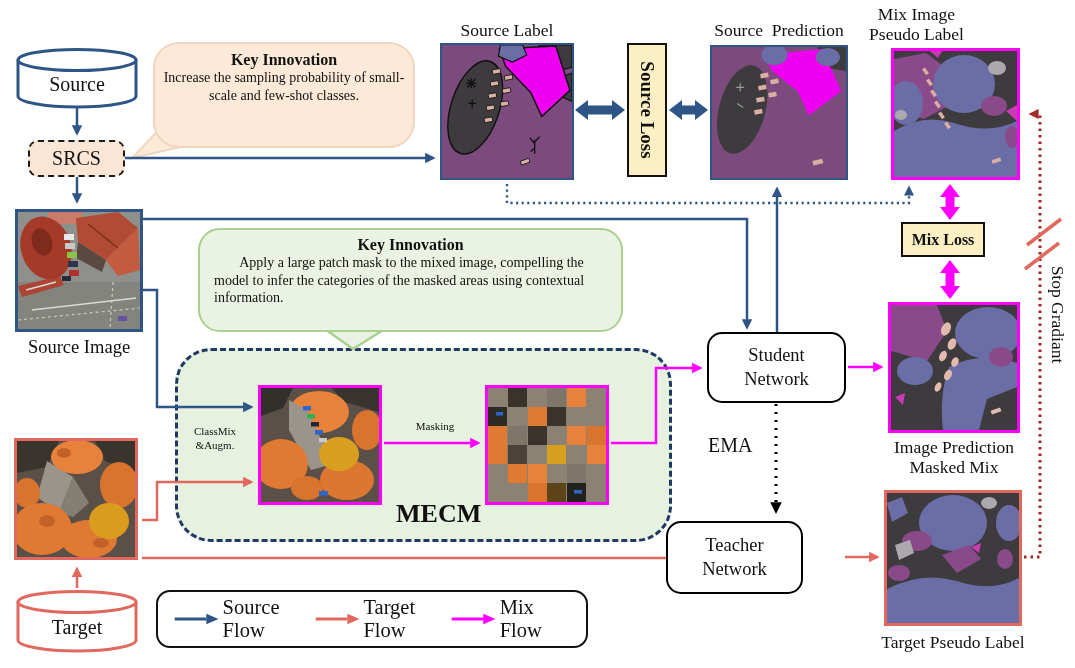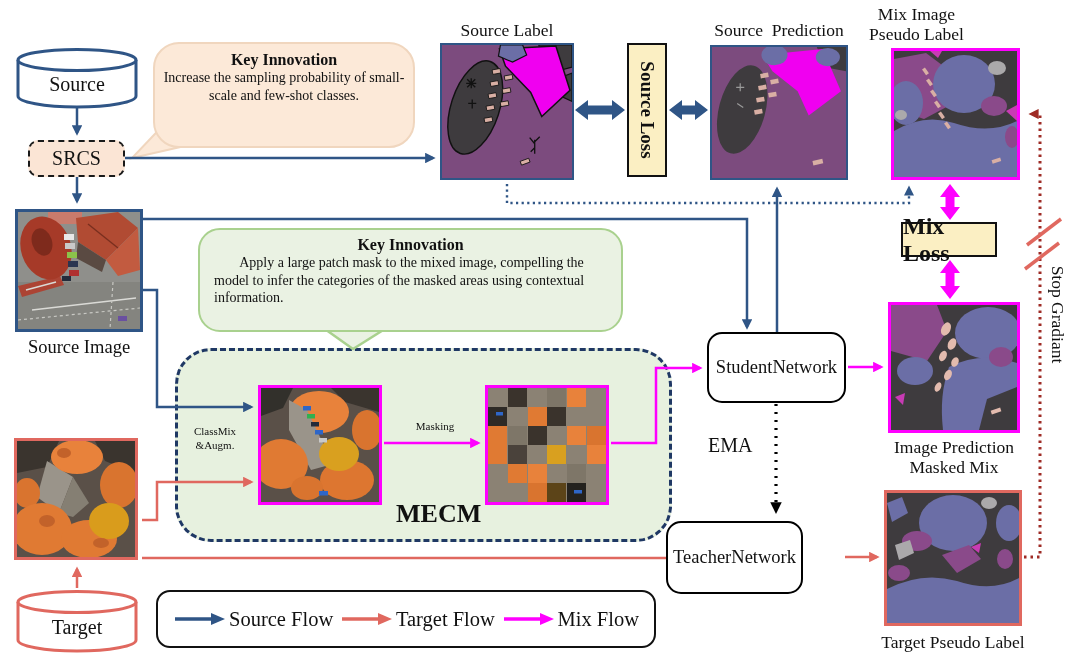--- a/index.html
+++ b/index.html
@@ -13,46 +13,46 @@
   .frame svg { width:100%; height:100%; }
   .b-blue { border:2.5px solid #2F5586; }
   .b-blue3 { border:3px solid #2F5586; }
   .b-mag { border:3px solid #FF00FF; }
   .b-red { border:3px solid #E0685F; }
   .img-title { position:absolute; z-index:2; text-align:center; font-size:17.5px; color:#111; line-height:1.16; }
   .pre { white-space:pre; }
   .loss-box { position:absolute; z-index:2; background:#FBEFC3; border:2.5px solid #111; }
   .vtext { position:absolute; z-index:3; text-align:center; font-weight:bold; font-size:19px; color:#111; transform:rotate(90deg); }
   .network { position:absolute; z-index:2; background:#fff; border:2.5px solid #000; border-radius:15px;
-    display:flex; flex-direction:row; align-items:center; justify-content:center;
+    display:flex; flex-direction:column; align-items:center; justify-content:center;
     font-size:18.5px; line-height:1.28; color:#111; }
   .callout { position:absolute; z-index:3; }
   .callout .ct { text-align:center; font-weight:bold; font-size:16px; color:#111; }
   .callout .cb { font-size:14px; color:#111; line-height:1.26; }
   .callout-peach { left:153px; top:42px; width:262px; height:106px; background:#FCE9D8;
     border:2px solid #F0D6BE; border-radius:26px; padding:7px 8px 0 8px; }
   .callout-peach .cb { text-align:center; }
   .callout-green { left:198px; top:228px; width:425px; height:104px; background:#EAF2E3;
     border:2.5px solid #A9D18E; border-radius:22px; padding:6px 14px 0 14px; }
   .callout-green .cb { text-align:left; text-indent:1.8em; }
   .cyl { position:absolute; z-index:2; }
   .cyl-label { position:absolute; width:100%; text-align:center; font-size:20px; color:#111; }
   .small-node { position:absolute; z-index:2; background:#FBE5D5; border:2.5px dashed #1a1a1a;
     border-radius:10px; display:flex; align-items:center; justify-content:center; font-size:20px; color:#111; }
   .edge-label { position:absolute; z-index:2; font-size:11px; color:#111; text-align:center; line-height:1.3; }
   .mecm-label { position:absolute; z-index:2; font-size:26px; font-weight:bold; color:#111; }
   .ema-label { position:absolute; z-index:2; font-size:20px; color:#111; }
   .stopgrad { position:absolute; z-index:2; left:972px; top:304px; width:170px; text-align:center;
     font-size:17.5px; color:#111; transform:rotate(90deg); }
-  .legend { position:absolute; z-index:2; left:156px; top:590px; width:500px; height:58px;
+  .legend { position:absolute; z-index:2; left:156px; top:590px; width:432px; height:58px;
     background:#fff; border:2.5px solid #111; border-radius:14px; display:flex; align-items:center;
     justify-content:space-between; padding:0 15px; }
   .legend-item { display:flex; align-items:center; gap:4px; font-size:20.5px; color:#111; }
-  .mixloss { left:901px; top:222px; width:96px; height:35px; display:flex; align-items:center;
-    justify-content:center; font-weight:bold; font-size:24px; color:#111; z-index:2; }
+  .mixloss { left:901px; top:222px; width:84px; height:35px; display:flex; align-items:center;
+    justify-content:center; font-weight:bold; font-size:16px; color:#111; z-index:2; }
 </style>
 </head>
 <body>
 
 <div class="canvas">
 
   <div class="mecm-box"></div>
 
   <svg class="flows" width="1075" height="668" viewBox="0 0 1075 668">
     <defs>

